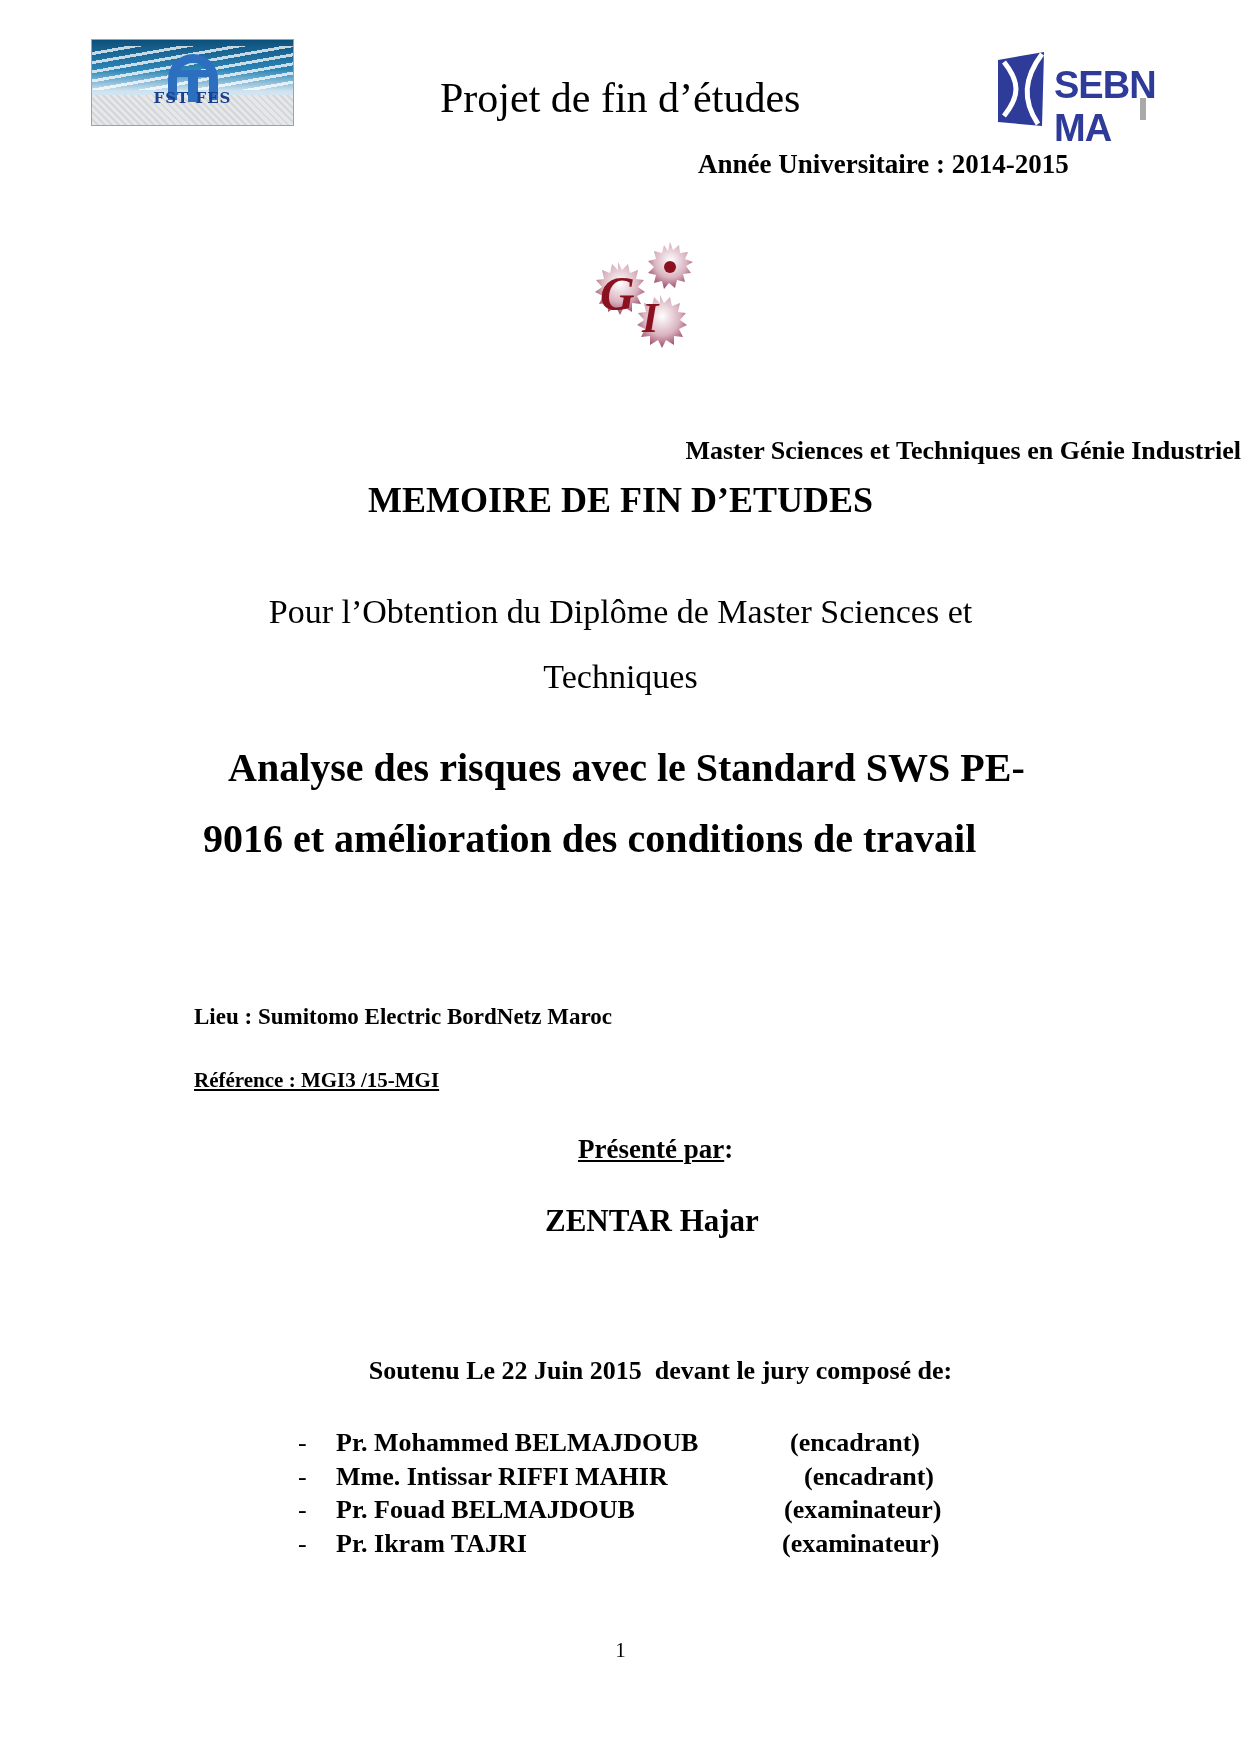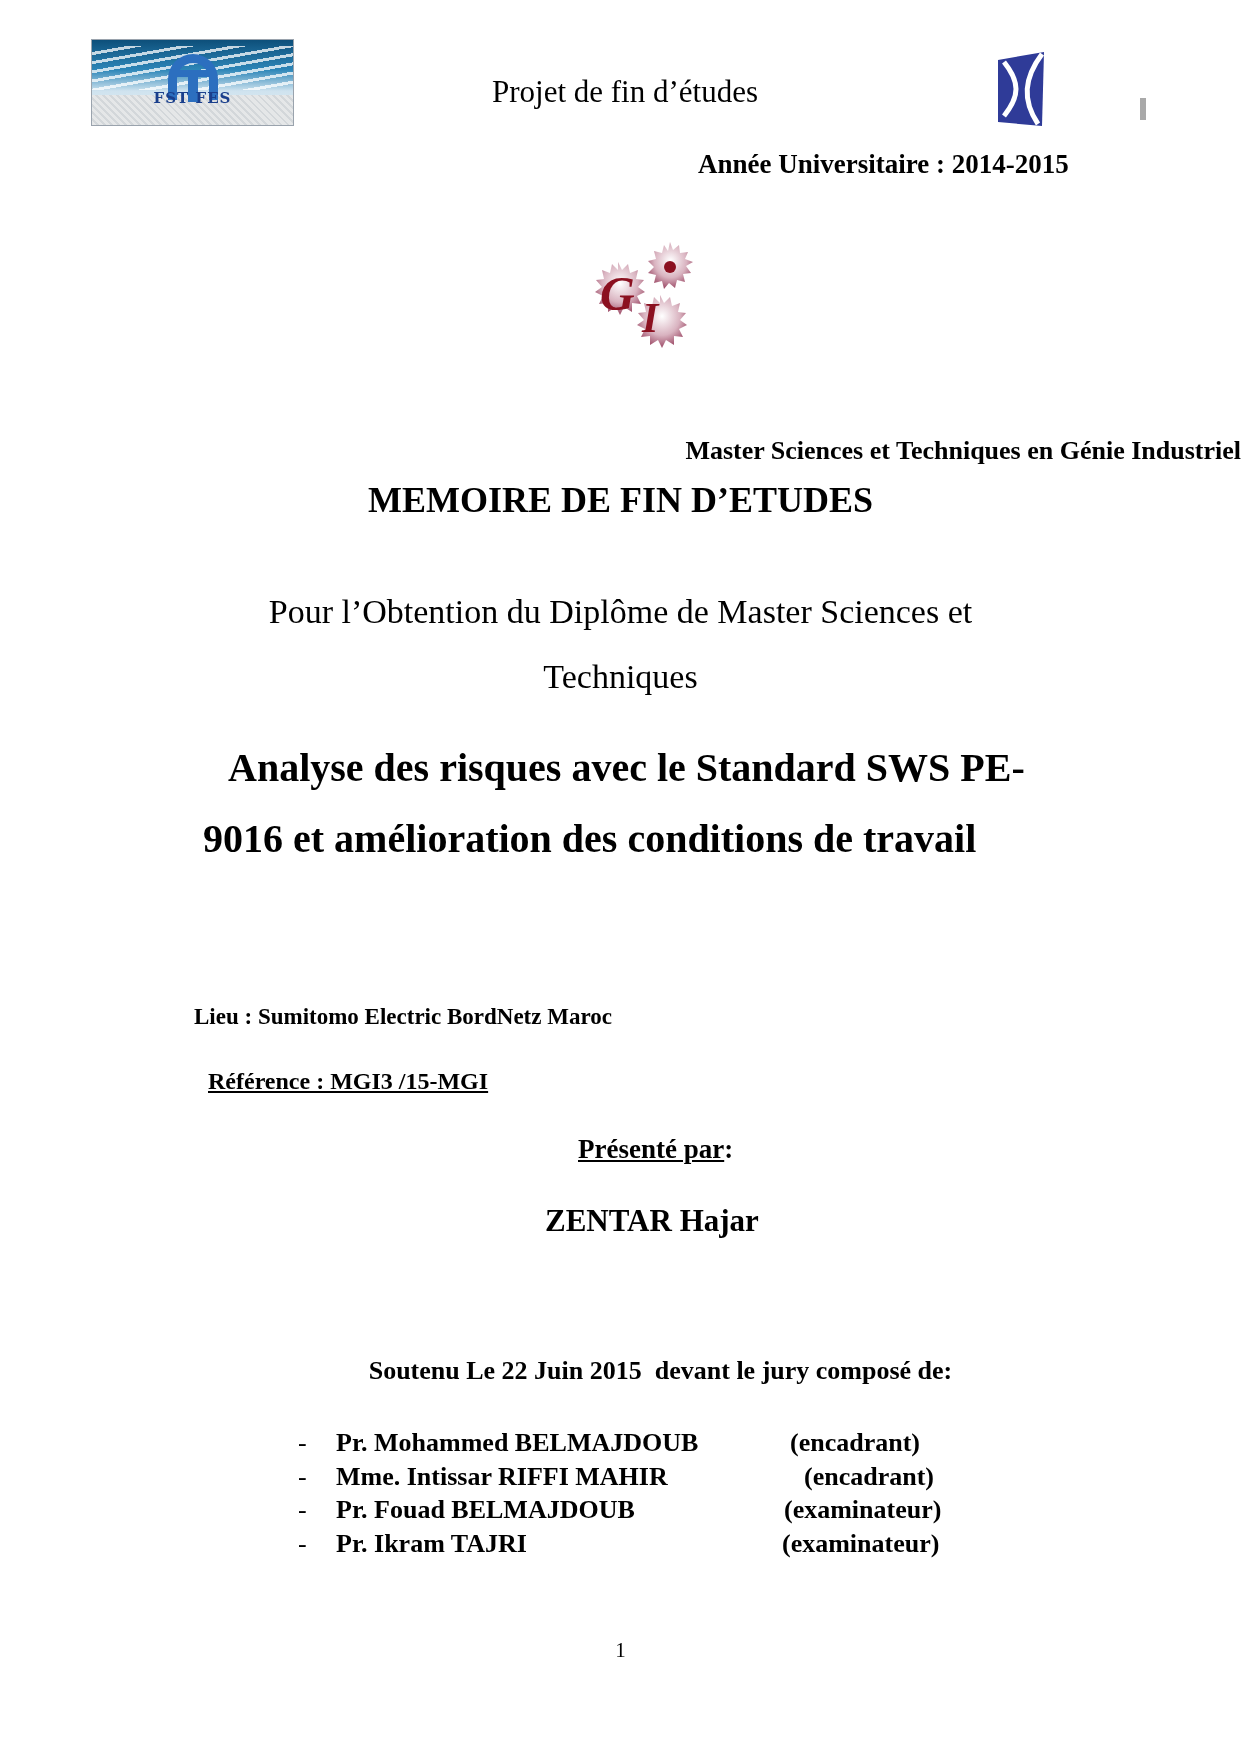--- a/index.html
+++ b/index.html
@@ -16,42 +16,42 @@
        background: repeating-linear-gradient(170deg, transparent 0 6px, rgba(255,255,255,0.75) 6px 9px); }
   #fst-logo .arch { position: absolute; left: 76px; top: 14px; width: 50px; height: 46px;
        border: 9px solid #2c6fbf; border-bottom: none; border-radius: 30px 30px 0 0; box-sizing: border-box; }
   #fst-logo .stem { position: absolute; left: 96px; top: 30px; width: 10px; height: 32px; background: #2c6fbf; }
   #fst-logo .bar  { position: absolute; left: 80px; top: 30px; width: 42px; height: 7px; background: #2c6fbf; }
   #fst-logo .pattern { position: absolute; left: 0; bottom: 0; width: 100%; height: 30px;
        background: repeating-linear-gradient(45deg, #e5e7e8 0 3px, #d3d7da 3px 5px); }
   #fst-logo .fst-text { position: absolute; left: 0; width: 100%; bottom: 18px; text-align: center;
        font-family: "DejaVu Serif", serif; font-weight: bold; font-size: 15px; color: #1a3f8c; letter-spacing: 1px; }
 
-  #header-title { top: 74px; font-size: 31px; left: 440px; width: 370px; text-align: center; }
+  #header-title { top: 74px; font-size: 42px; left: 440px; width: 370px; }
 
   #sebn-logo { left: 998px; top: 48px; width: 205px; height: 82px; }
   #sebn-logo .mark { position: absolute; left: 0; top: 4px; width: 50px; height: 74px; }
   #sebn-logo .word { position: absolute; left: 56px; top: 16px; font-family: "Liberation Sans", sans-serif;
        font-weight: bold; font-size: 38px; color: #2f3b98; letter-spacing: -1px; }
   #sebn-logo .sep { position: absolute; left: 142px; top: 50px; width: 6px; height: 22px; background: #a9a9a9; }
 
   #annee { left: 698px; top: 149px; font-size: 27px; font-weight: bold; white-space: nowrap; }
 
   
   #gi-logo { left: 578px; top: 240px; width: 122px; height: 118px; }
 
   #master-line { top: 436px; font-size: 26px; font-weight: bold; text-align: right; }
   #memoire { top: 479px; font-size: 36px; font-weight: bold; }
   #pour-1 { top: 593px; font-size: 34px; }
   #pour-2 { top: 658px; font-size: 34px; }
   #title-1 { top: 744px; font-size: 40px; font-weight: bold; left: 228px; white-space: nowrap; }
   #title-2 { top: 815px; font-size: 40px; font-weight: bold; left: 203px; white-space: nowrap; }
 
   #lieu { left: 194px; top: 1004px; font-size: 23px; font-weight: bold; white-space: nowrap; }
-  #reference { left: 208px; top: 1068px; font-size: 24px; font-weight: bold; text-decoration: underline; white-space: nowrap; }
+  #reference { left: 194px; top: 1068px; font-size: 21px; font-weight: bold; text-decoration: underline; white-space: nowrap; }
   #presente { left: 578px; top: 1134px; font-size: 27px; font-weight: bold; white-space: nowrap; }
   #presente .u { text-decoration: underline; }
   #author { left: 545px; top: 1203px; font-size: 31px; font-weight: bold; white-space: nowrap; }
 
   #soutenu { top: 1356px; font-size: 26px; font-weight: bold; left: 0; width: 1321px; text-align: center; white-space: pre; }
 
   .jury-row { position: absolute; left: 298px; height: 34px; font-size: 26px; font-weight: bold; white-space: nowrap; }
   .jury-row .dash { position: absolute; left: 0; top: 0; font-weight: normal; }
   .jury-row .name { position: absolute; left: 38px; top: 0; }
   .jury-row .role { position: absolute; top: 0; }
@@ -71,20 +71,21 @@
 </div>
 
 <div id="header-title" class="abs">Projet de fin d’études</div>
 
 <div id="sebn-logo" class="abs">
   <svg class="mark" viewBox="0 0 50 74">
     <polygon points="0,8 46,0 44,74 0,70" fill="#2f3b98"></polygon>
     <path d="M6,10 C22,30 22,44 6,64" stroke="#ffffff" stroke-width="5" fill="none"></path>
     <path d="M44,2 C26,26 24,48 40,72" stroke="#ffffff" stroke-width="5" fill="none"></path>
   </svg>
+  <span class="word"><span>SEBN</span><span style="display:inline-block;width:12px"></span><span>MA</span></span>
   <div class="sep"></div>
 </div>
 
 <div id="annee" class="abs">Année Universitaire : 2014-2015</div>
 
 <svg id="gi-logo" class="abs" viewBox="0 0 122 118">
   <defs>
     <radialGradient id="gearGrad" cx="50%" cy="40%" r="60%">
       <stop offset="0%" stop-color="#ffffff"></stop>
       <stop offset="60%" stop-color="#d9b3c0"></stop>

